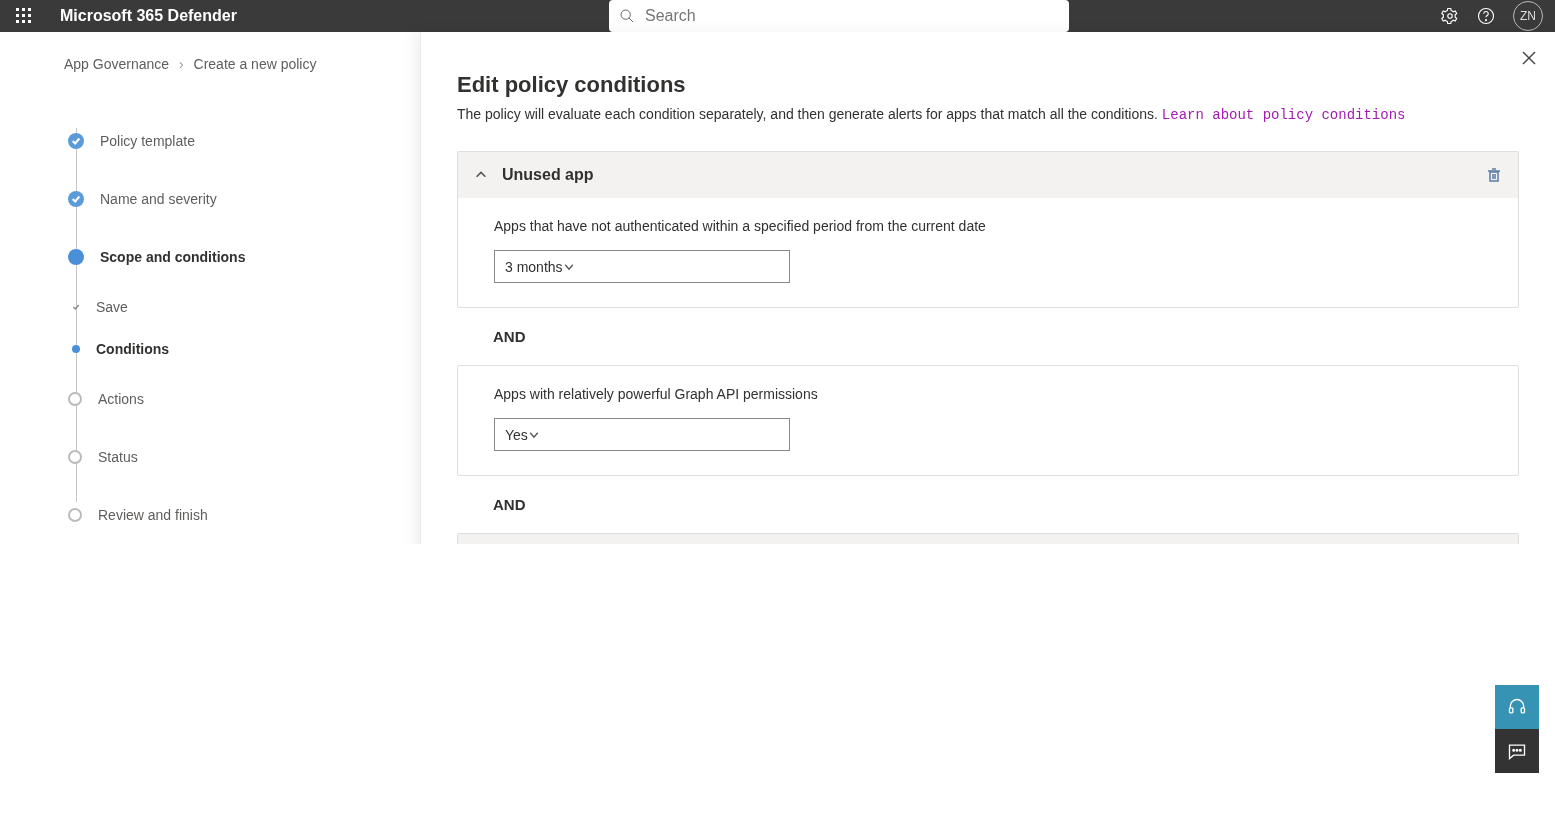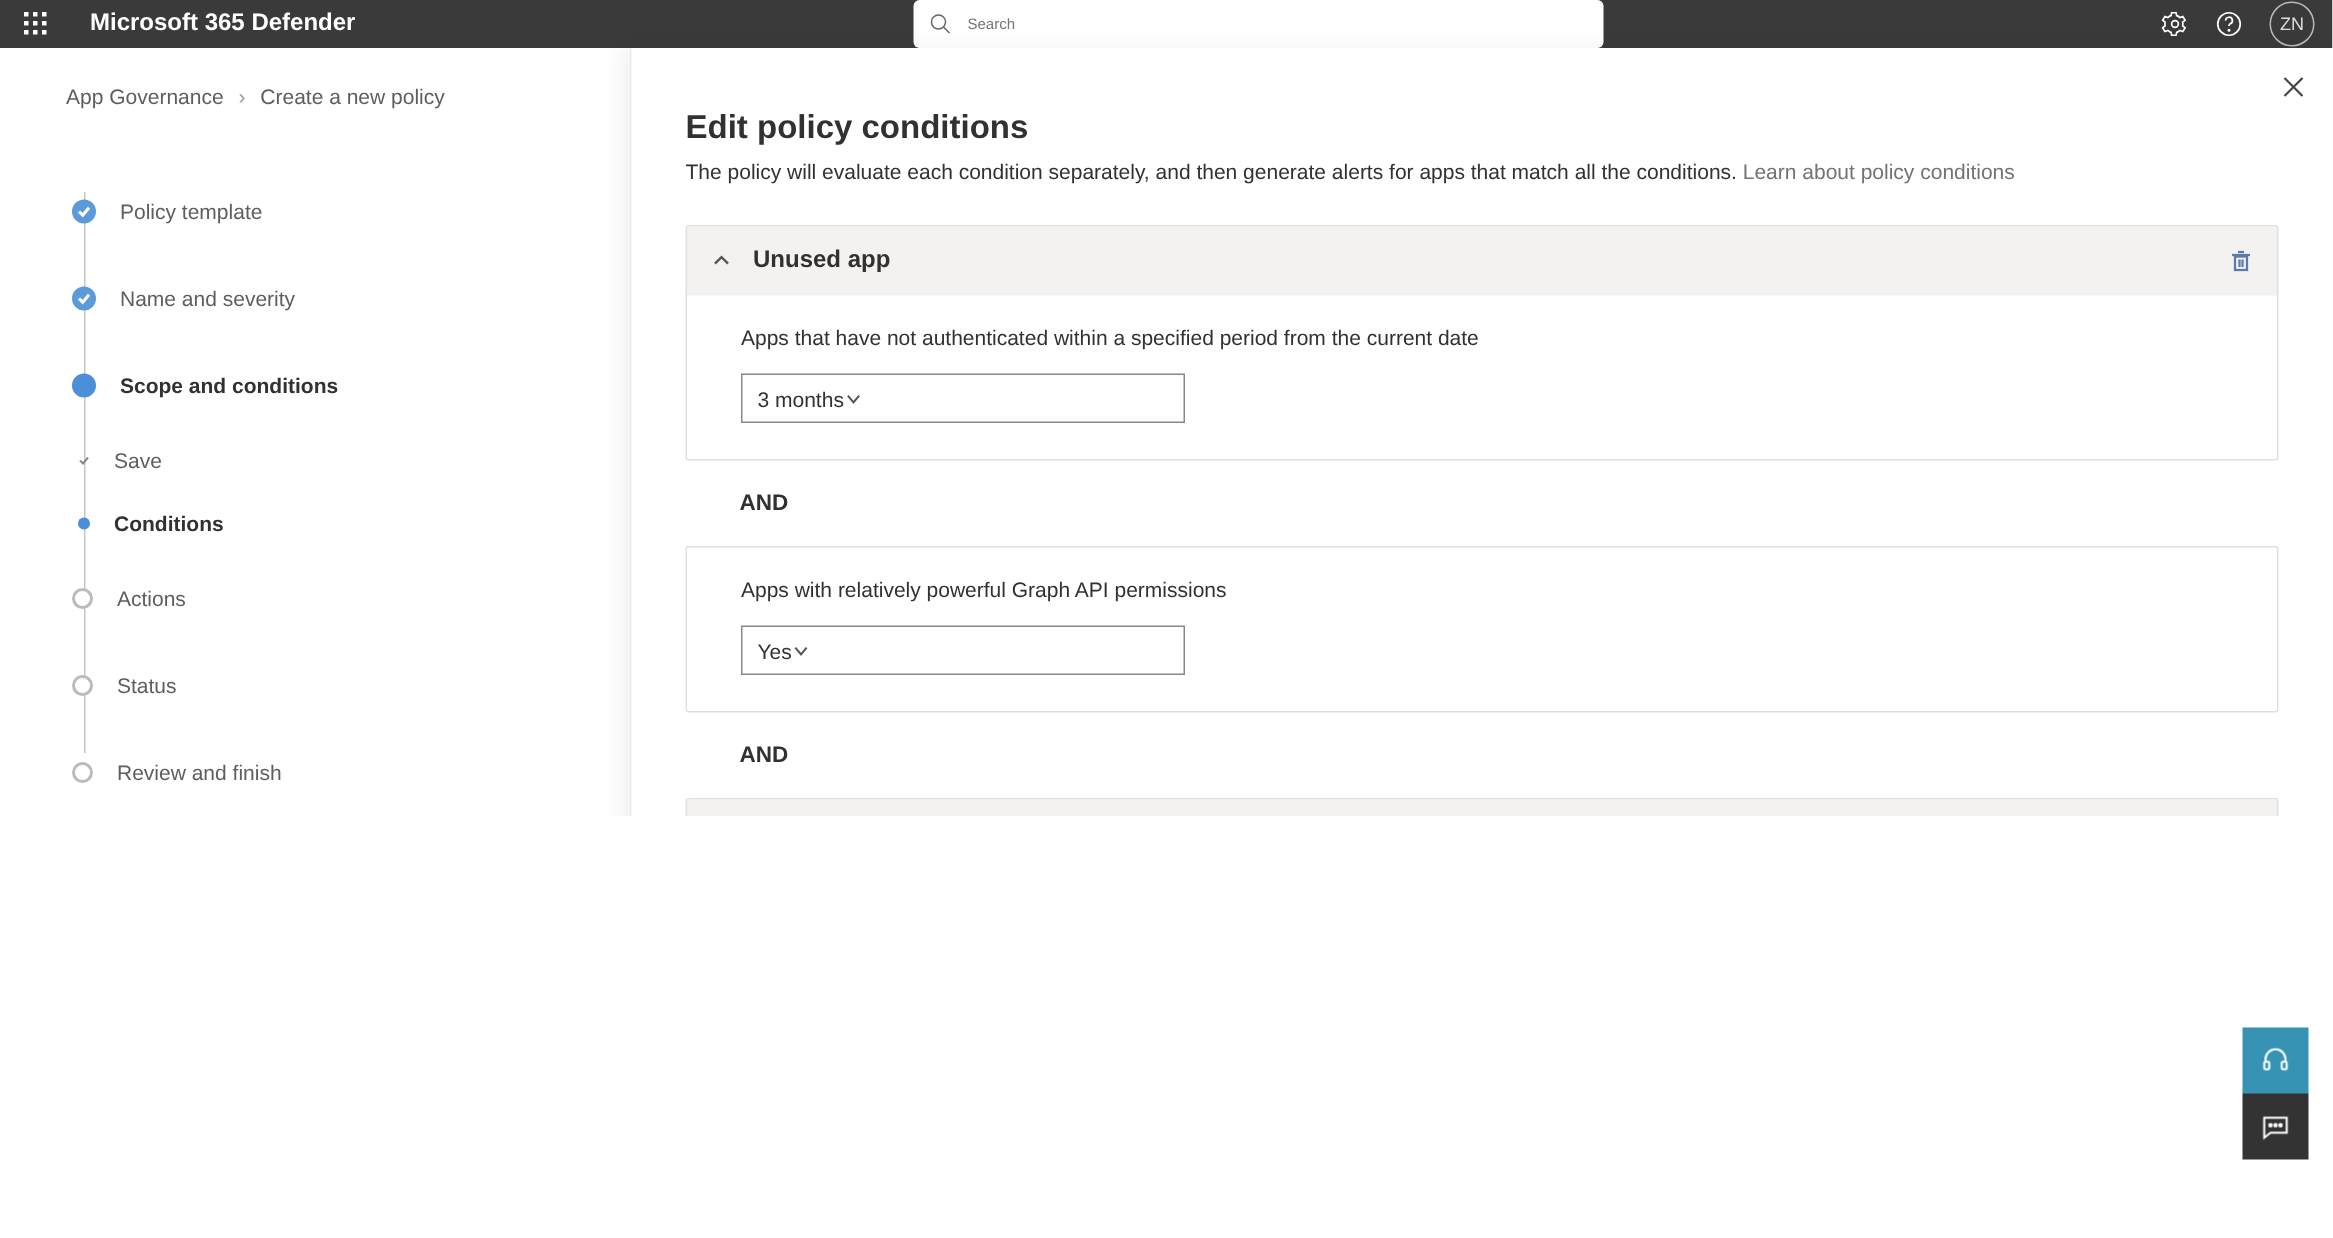--- a/index.html
+++ b/index.html
@@ -4,25 +4,25 @@
 <style>
   * { box-sizing: border-box; margin: 0; padding: 0; }
   body { font-family: "Segoe UI", Arial, sans-serif; font-size: 14px; color: #323130; background: #fff; }
   .topbar { background: #3a3a3a; color: #fff; height: 30px; display: flex; align-items: center; padding: 16px 12px; gap: 20px; }
   .waffle { width: 16px; height: 16px; display: grid; grid-template-columns: repeat(3,3px); grid-template-rows: repeat(3,3px); gap: 3px; cursor: pointer; margin-left: 4px;}
   .waffle span { background: #fff; width:3px; height:3px; }
   .brand { font-size: 16px; font-weight: 600; margin-left: 8px;}
   .searchwrap { flex:1; display:flex; justify-content:center; }
   .searchbox { background:#fff; width:460px; height:32px; border-radius:4px; display:flex; align-items:center; padding:0 10px; color:#666; }
   .searchbox svg { width:16px; height:16px; fill:none; stroke:#666; stroke-width:1.5; }
-  .searchbox input { border:none; outline:none; flex:1; font-size:10px; margin-left:10px; color:#000000; background:transparent; }
+  .searchbox input { border:none; outline:none; flex:1; font-size:16px; margin-left:10px; color:#000000; background:transparent; }
   .topicons { display:flex; align-items:center; gap:18px; }
   .topicons svg { width:18px; height:18px; stroke:#fff; fill:none; stroke-width:1.5; cursor:pointer;}
   .avatar { width:30px; height:30px; border-radius:50%; border:1.5px solid #bbb; display:flex; align-items:center; justify-content:center; font-size:12px; color:#ddd; cursor:pointer;}
-  .page { display:flex; height:calc(100% - 46px); width:100%; position:relative;}
+  .page { display:flex; height:calc(100% - 46px); width:100%; position:relative;padding-left:20px;}
   .leftpane { width:420px; padding:24px 0 0 44px; }
   .breadcrumb { font-size:14px; color:#605e5c; margin-bottom: 40px;}
   .breadcrumb .sep { margin:0 6px; color:#999; }
   .steps { position:relative; margin-left:4px;}
   .step { display:flex; align-items:center; position:relative; height:58px; }
   .step .circle { width:16px; height:16px; border-radius:50%; display:flex; align-items:center; justify-content:center; position:relative; z-index:2; background:#fff; }
   .step.done .circle { background:#5b9bd9; border:none; }
   .step.done .circle svg { width:10px; height:10px; stroke:#fff; fill:none; stroke-width:2.5; }
   .step.active .circle { background:#4a8fd8; border:none; width:16px; height:16px;}
   .step.future .circle { border:2px solid #bbb; width:14px; height:14px; }
@@ -36,21 +36,21 @@
   .step .line { position:absolute; left:7.5px; top:16px; width:1.5px; height:calc(100% - 0px); background:#c8c6c4; z-index:1;}
   .step.sub .line { left:7.5px; }
   .step:last-child .line { display:none;}
   .step.sub.active .label { font-weight:600; color:#323130;}
   .rightpanel { position:absolute; right:0; top:0; width:calc(100% - 420px); min-height:100%; background:#fff; border-left:1px solid rgba(0,0,0,0.08); box-shadow:-6px 0 14px rgba(0,0,0,0.06); padding:0 0 30px 0;}
   .closebtn { position:absolute; right:18px; top:18px; cursor:pointer; }
   .closebtn svg { width:16px; height:16px; stroke:#444; stroke-width:1.5; fill:none;}
   .panelcontent { padding:40px 36px 0 36px; }
   .ptitle { font-size:22px; font-weight:700; margin-bottom:8px;}
   .psub { font-size:14px; color:#323130; margin-bottom:28px;}
-  .psub a { color:#737373; text-decoration:none;}
+  .psub a { color:#a21caf; text-decoration:none;font-family:Liberation Mono, monospace;}
   .condwrap { border:1px solid #e1dfdd; border-radius:2px; }
   .condhead { background:#f3f2f1; display:flex; align-items:center; padding:14px 16px; }
   .condhead .chev { width:14px; height:14px; stroke:#555; fill:none; stroke-width:1.8; margin-right:14px; cursor:pointer; transform:rotate(180deg);}
   .condhead .ctitle { font-weight:700; font-size:16px; flex:1; }
   .condhead .trash { width:16px; height:16px; stroke:#5b7aa9; fill:none; stroke-width:1.5; cursor:pointer;}
   .condbody { padding:20px 36px 24px 36px; }
   .conddesc { font-size:14px; color:#323130; margin-bottom:16px;}
   .dropdown { width:296px; height:33px; border:1px solid #8a8886; display:flex; align-items:center; padding:0 10px; justify-content:flex-start; cursor:pointer;}
   .dropdown svg { width:12px; height:12px; stroke:#555; fill:none; stroke-width:1.8;}
   .and { font-weight:700; font-size:15px; margin:20px 0 20px 36px; }

